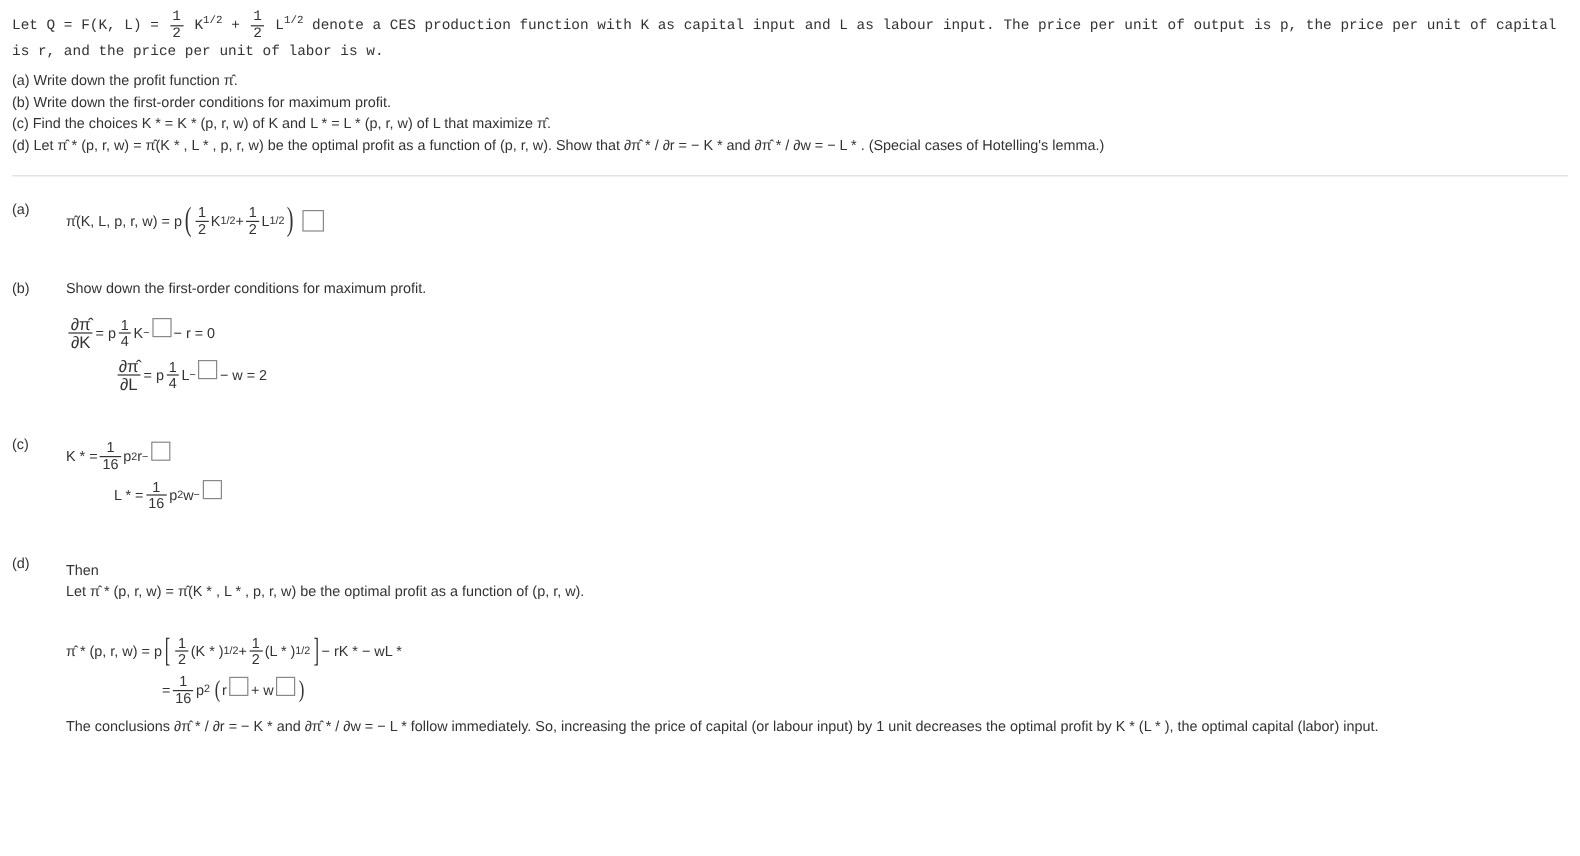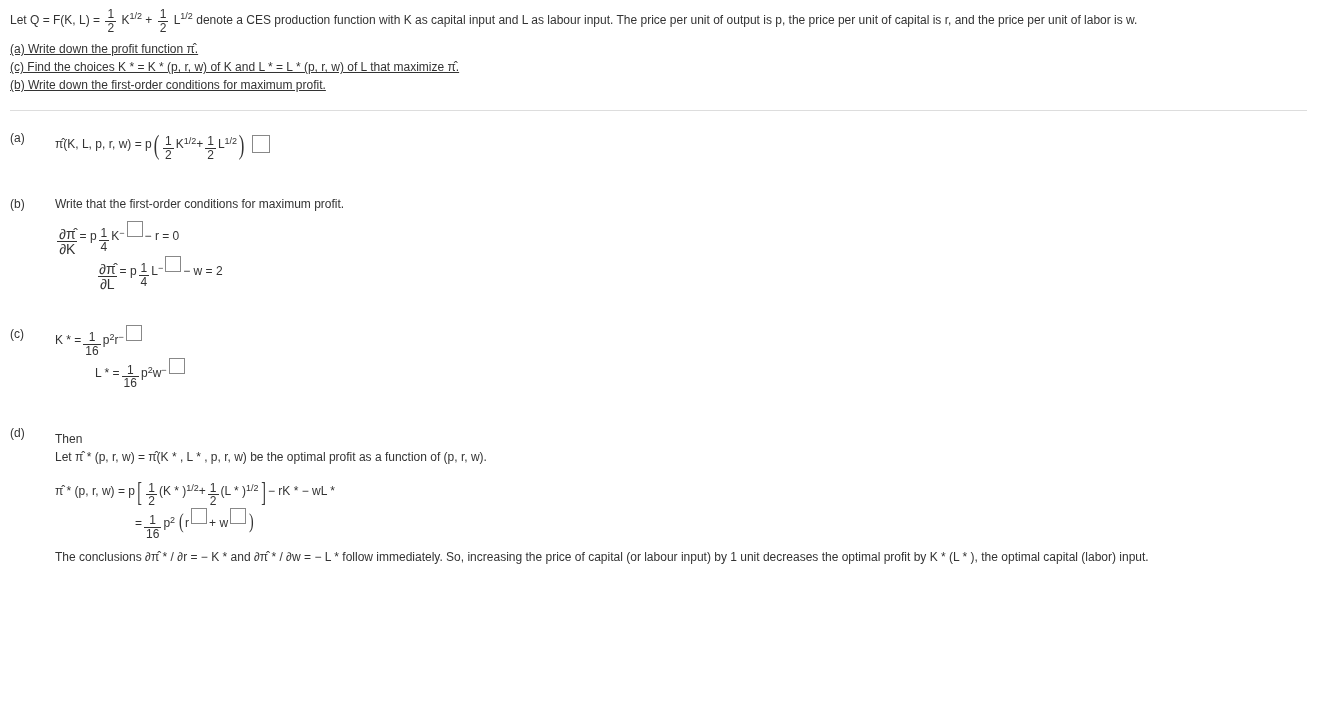--- a/index.html
+++ b/index.html
@@ -2,28 +2,28 @@
 <html><head>
 <meta charset="utf-8">
 <style>
   body {
     font-family: Arial, Helvetica, sans-serif;
     font-size: 12px;
     color: #333;
     margin: 8px 10px;
     line-height: 1.5;
   }
-  .question-header { margin-bottom: 6px; }
-  .sub-list { margin-bottom: 16px; text-decoration: underline; }
+  .question-header { margin-bottom: 6px; font-family: Liberation Mono, monospace; }
+  .sub-list { margin-bottom: 16px; }
   hr.sep { border: none; border-top: 1px solid #ddd; margin: 6px 0 18px 0; }
   .ans-row { display: flex; align-items: flex-start; margin-bottom: 28px; }
   .ans-label { width: 45px; flex: 0 0 45px; }
   .ans-body { flex: 1; }
   .prompt { margin-bottom: 14px; }
-  .math-line { display: flex; flex-wrap: wrap; margin: 6px 0; }
+  .math-line { display: flex; align-items: center; flex-wrap: wrap; margin: 6px 0; }
   .stack { display: inline-flex; flex-direction: column; align-items: center; line-height: 1.05; font-size: 12px; vertical-align: middle; margin: 0 2px; }
   .bstack { display: inline-flex; flex-direction: column; align-items: center; line-height: 1.0; font-size: 14px; vertical-align: middle; margin: 0 2px; }
   .stack .num, .stack .den, .bstack .num, .bstack .den { padding: 0 2px; }
   .stack .den, .bstack .den { border-top: 1px solid #333; }
   .exp { font-size: 9px; vertical-align: super; }
   .bigparen-l, .bigparen-r { font-size: 28px; line-height: 0.7; display: inline-block; transform: scaleX(0.6); font-family: "Times New Roman", serif; }
   .bigbrack-l, .bigbrack-r { font-size: 28px; line-height: 0.7; display: inline-block; transform: scaleX(0.5); font-family: "Times New Roman", serif; }
   .medparen-l, .medparen-r { font-size: 20px; line-height: 0.7; display: inline-block; transform: scaleX(0.7); font-family: "Times New Roman", serif; }
   .box {
     display: inline-block;
@@ -53,22 +53,23 @@
   <span class="stack">
     <span class="num">1</span>
     <span class="den">2</span>
   </span>
   <span>L</span><span class="exp">1/2</span>
   <span> denote a CES production function with K as capital input and L as labour input. The price per unit of output is p, the price per unit of capital is r, and the price per unit of labor is w.</span>
 </div>
 
 <div class="sub-list">
   <div>(a) Write down the profit function π̂.</div>
+  <div>(b) Write down the first-order conditions for maximum profit.</div>
   <div>(c) Find the choices K *  = K * (p, r, w) of K and L *  = L * (p, r, w) of L that maximize π̂.</div>
-  <div>(b) Write down the first-order conditions for maximum profit.</div>
+  <div>(d) Let π̂ * (p, r, w) = π̂(K * , L * , p, r, w) be the optimal profit as a function of (p, r, w). Show that ∂π̂ *  / ∂r  =   − K *  and ∂π̂ *  / ∂w  =   − L * . (Special cases of Hotelling's lemma.)</div>
 </div>
 
 <hr class="sep">
 
 <div class="ans-row">
   <div class="ans-label">(a)</div>
   <div class="ans-body">
     <div class="math-line">
       <span>π̂(K, L, p, r, w)  =  p</span>
       <span class="bigparen-l">(</span>
@@ -85,21 +86,21 @@
       <span>L</span><span class="exp">1/2</span>
       <span class="bigparen-r">)</span>
       &nbsp;<span class="box"></span>
     </div>
   </div>
 </div>
 
 <div class="ans-row">
   <div class="ans-label">(b)</div>
   <div class="ans-body">
-    <div class="prompt">Write that the first-order conditions for maximum profit.</div>
+    <div class="prompt">Show down the first-order conditions for maximum profit.</div>
 
     <div class="math-line">
       <span class="bstack">
         <span class="num">∂π̂</span>
         <span class="den">∂K</span>
       </span>
       <span>  =  p</span>
       <span class="stack">
         <span class="num">1</span>
         <span class="den">4</span>
@@ -168,21 +169,21 @@
   </div>
 </div>
 
 <div class="ans-row">
   <div class="ans-label">(d)</div>
   <div class="ans-body">
     <div style="height:6px"></div>
     <div>Then</div>
     <div>Let π̂ * (p, r, w) = π̂(K * , L * , p, r, w) be the optimal profit as a function of (p, r, w).</div>
 
-    <div class="math-line" style="margin-top:16px">
+    <div class="math-line" style="margin-top:28px">
       <span>π̂ * (p, r, w)  =  p</span>
       <span class="bigbrack-l">[</span>
       <span class="stack">
         <span class="num">1</span>
         <span class="den">2</span>
       </span>
       <span>(K * )</span>
         <span class="exp">1/2</span>
       <span>  +  </span>
       <span class="stack">

